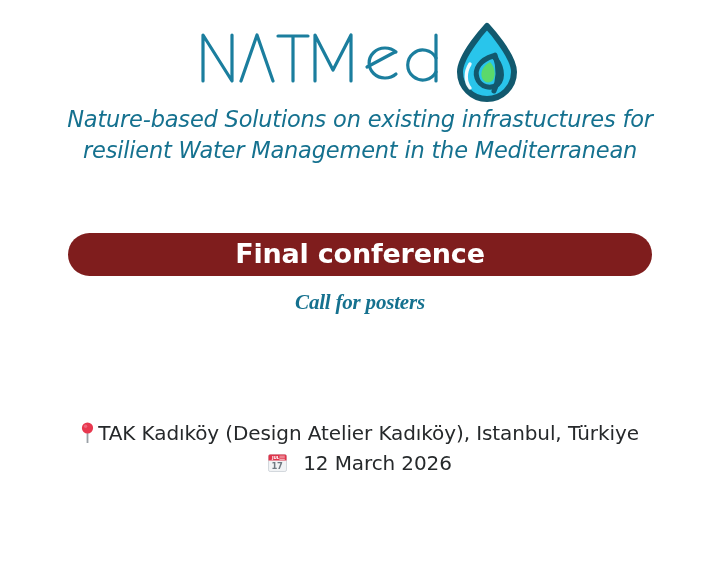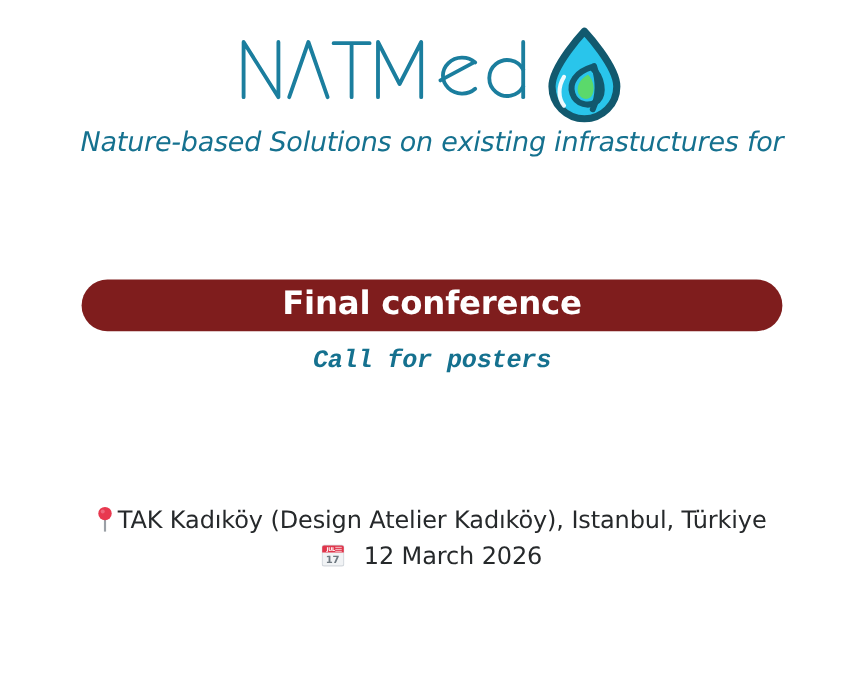--- a/index.html
+++ b/index.html
@@ -101,21 +101,21 @@
   }
 
   
   .subheadline {
     position: absolute;
     top: 288px;
     left: 0;
     width: 720px;
     text-align: center;
     color: #15718F;
-    font-family: Liberation Mono, monospace;
+    font-family: Liberation Serif, serif;
     font-size: 21px;
     font-weight: bold;
     font-style: italic;
     line-height: 28px;
     letter-spacing: -0.2px;
   }
 
   
   .logistics {
     position: absolute;
@@ -197,20 +197,21 @@
                  C30 61 36 62 39 58
                  C42 53 41 45 36 40 Z" fill="#5BD96B"></path>
 
         <path d="M41 33 C45 45 45 58 40 69" fill="none" stroke="#12596E" stroke-width="5" stroke-linecap="round"></path>
       </svg>
     </span>
   </div>
 
   <div class="tagline">
     <span class="tagline-line">Nature-based Solutions on existing infrastuctures for</span>
+    <span class="tagline-line">resilient Water Management in the Mediterranean</span>
   </div>
 
   <div class="banner">
     <span class="banner-label">Final conference</span>
   </div>
 
   <div class="subheadline">Call for posters</div>
 
   <div class="logistics">
 

